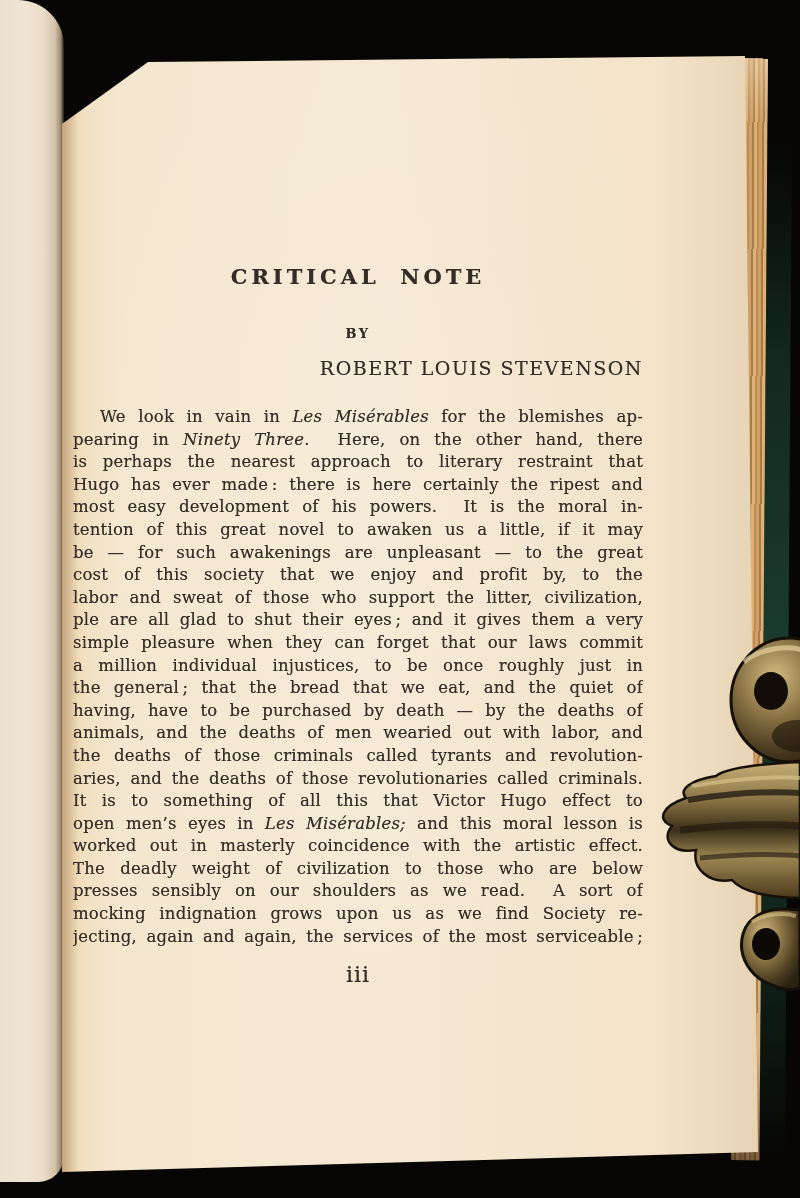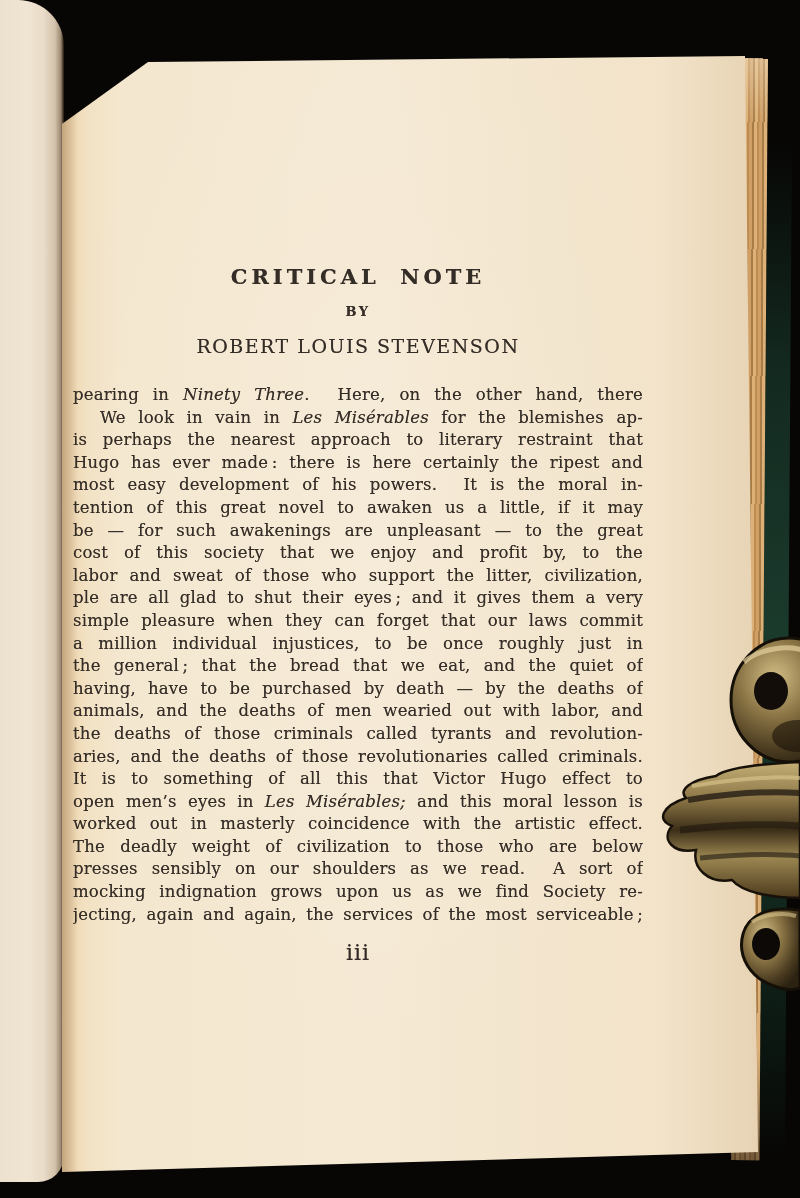--- a/index.html
+++ b/index.html
@@ -86,33 +86,33 @@
   .title {
     margin: 210px 0 0 0;
     font-size: 21px;
     font-weight: bold;
     line-height: 26px;
     letter-spacing: 4px;
     word-spacing: 9px;
     text-align: center;
   }
   .byline {
-    margin-top: 14px;
+    margin-top: 36px;
     font-size: 13px;
     font-weight: bold;
     line-height: 16px;
     letter-spacing: 2.5px;
     text-align: center;
   }
   .author {
     margin-top: 14px;
     font-size: 19px;
     line-height: 24px;
     letter-spacing: 1.5px;
-    text-align: center;
+    text-align: right;
   }
 
   .body-text { margin-top: 26px; }
   .body-line {
     font-size: 16.5px;
     line-height: 22.6px;
     letter-spacing: 0.2px;
     text-align: justify;
     text-align-last: justify;
     overflow: hidden;
@@ -144,22 +144,22 @@
   <div class="verso-strip"></div>
   <div class="cover-strip"></div>
   <div class="fore-edge"></div>
 
   <div class="page">
     <div class="page-inner">
       <h1 class="title">CRITICAL NOTE</h1>
       <div class="byline">BY</div>
       <div class="author">ROBERT LOUIS STEVENSON</div>
       <div class="body-text">
+          <div class="body-line indent"><span>We look in vain in </span><span class="it">Les Misérables</span><span> for the blemishes ap-</span></div>
           <div class="body-line"><span>pearing in </span><span class="it">Ninety Three</span><span>.&nbsp; Here, on the other hand, there</span></div>
-          <div class="body-line indent"><span>We look in vain in </span><span class="it">Les Misérables</span><span> for the blemishes ap-</span></div>
           <div class="body-line"><span>is perhaps the nearest approach to literary restraint that</span></div>
           <div class="body-line"><span>Hugo has ever made : there is here certainly the ripest and</span></div>
           <div class="body-line"><span>most easy development of his powers.&nbsp; It is the moral in-</span></div>
           <div class="body-line"><span>tention of this great novel to awaken us a little, if it may</span></div>
           <div class="body-line"><span>be — for such awakenings are unpleasant — to the great</span></div>
           <div class="body-line"><span>cost of this society that we enjoy and profit by, to the</span></div>
           <div class="body-line"><span>labor and sweat of those who support the litter, civilization,</span></div>
           <div class="body-line"><span>ple are all glad to shut their eyes ; and it gives them a very</span></div>
           <div class="body-line"><span>simple pleasure when they can forget that our laws commit</span></div>
           <div class="body-line"><span>a million individual injustices, to be once roughly just in</span></div>

